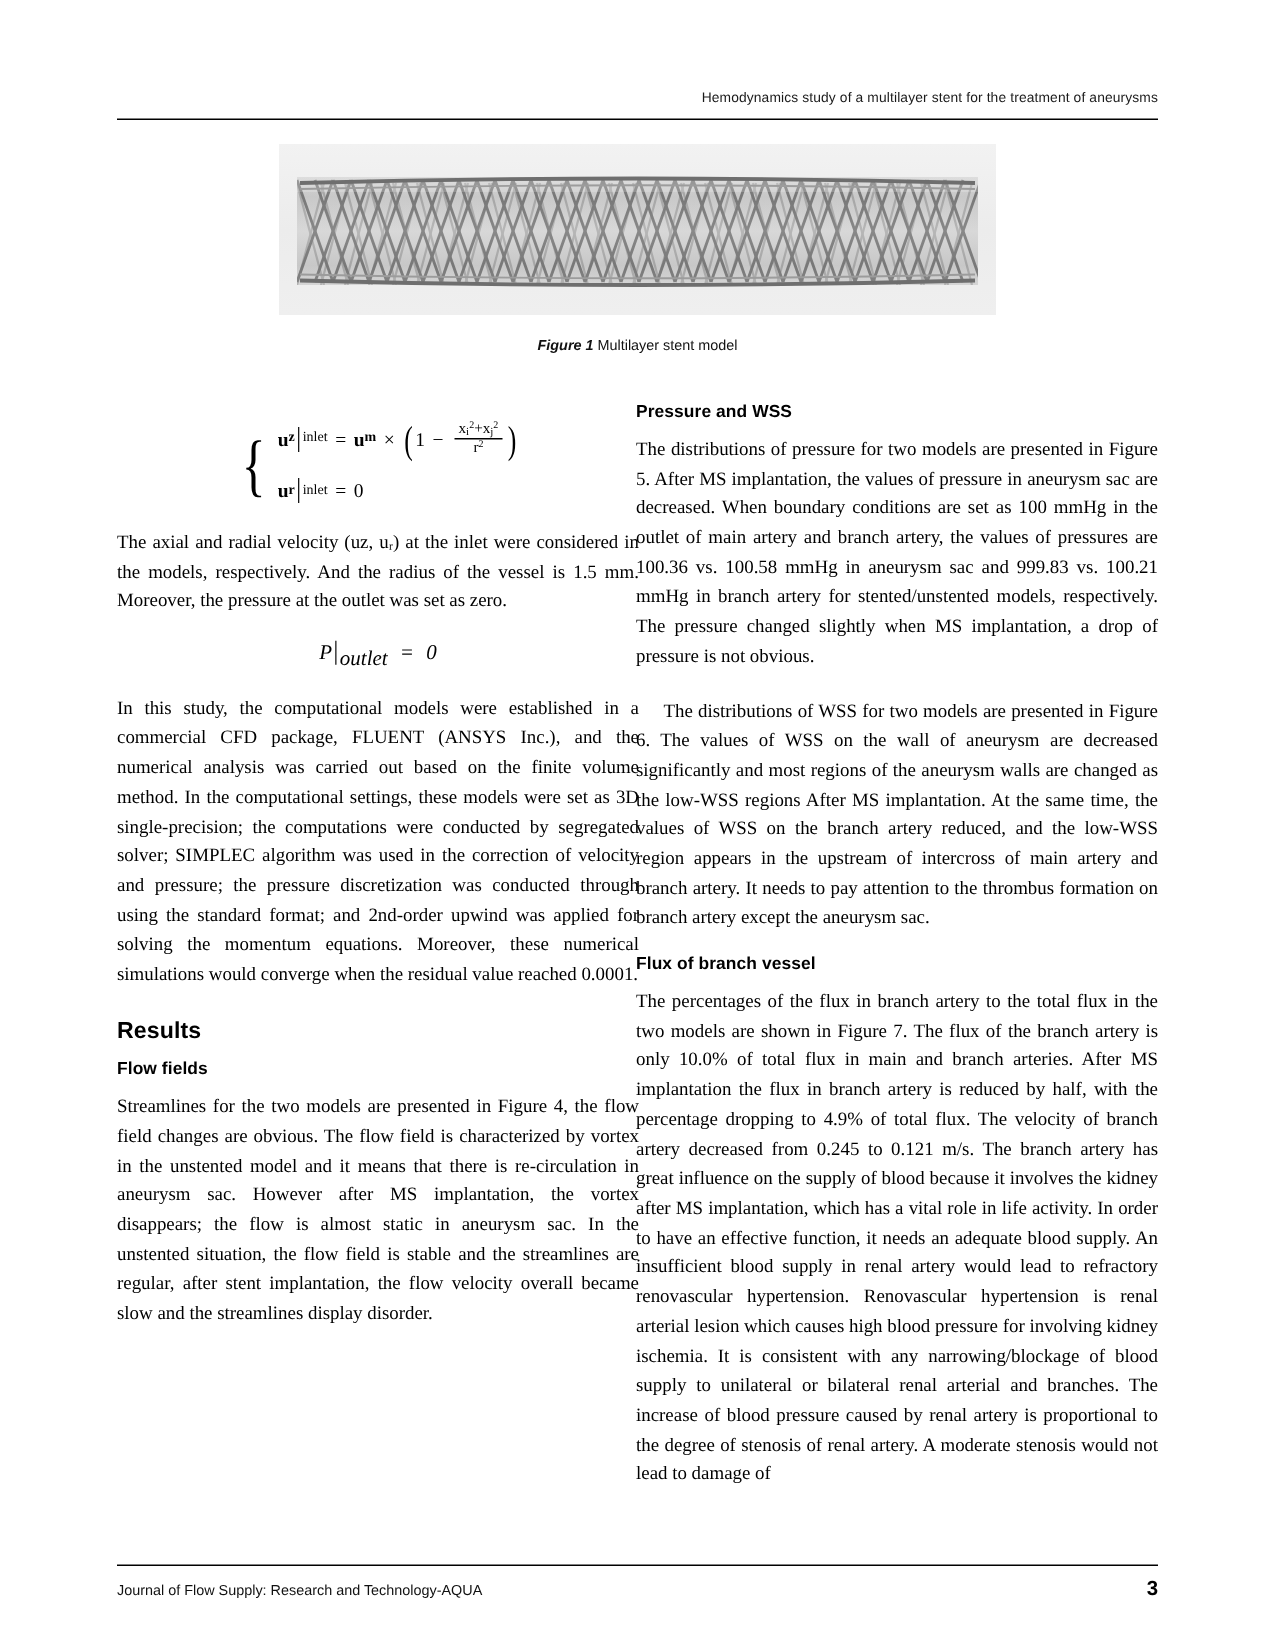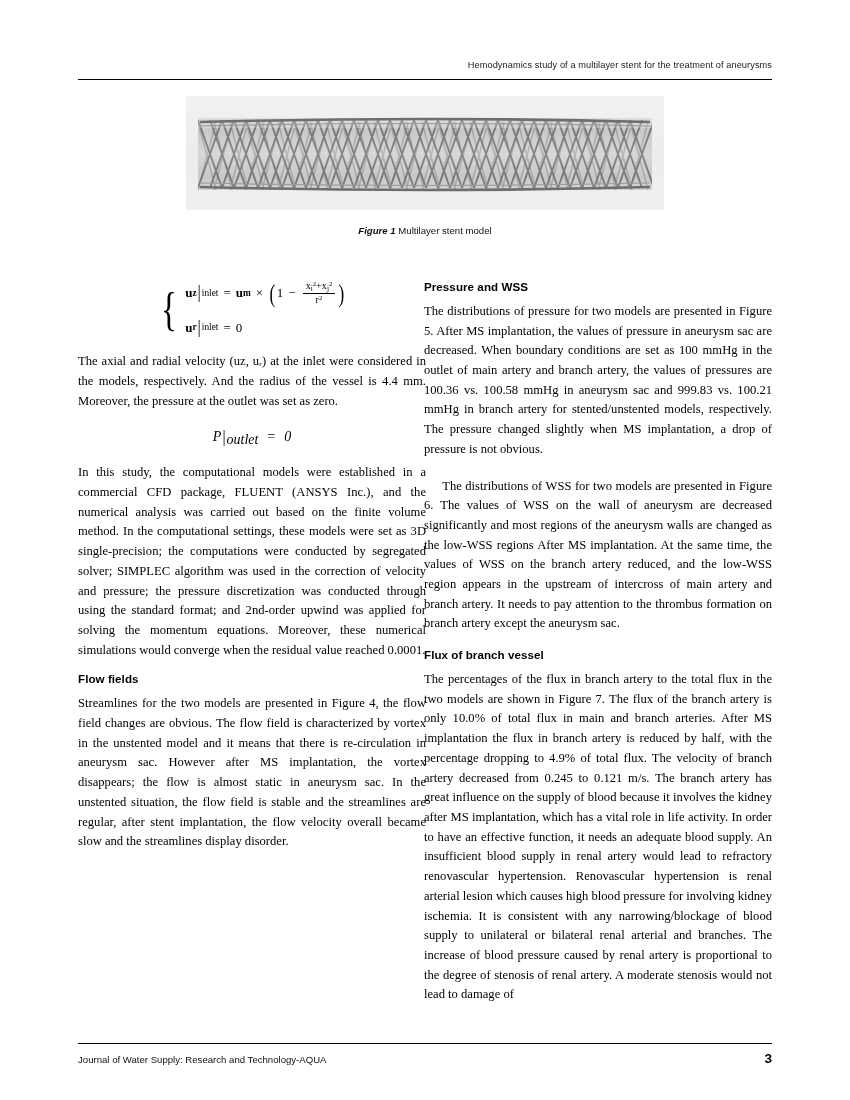--- a/index.html
+++ b/index.html
@@ -102,21 +102,21 @@
   }
   h3.subsection {
     font-family: "Liberation Sans", sans-serif;
     font-size: 11.6px;
     font-weight: bold;
     margin: 14px 0 8px 0;
     line-height: 1.2;
     letter-spacing: 0.005em;
   }
   h3.subsection.first {
-    margin-top: 12px;
+    margin-top: 0;
   }
 
   
   .equation {
     margin: 12px 0 12px 0;
     text-align: center;
     font-family: "Liberation Serif", serif;
   }
   .eq-brace-row {
     display: inline-flex;
@@ -318,46 +318,47 @@
               <span class="sub mvar">r</span>
               <span class="bar">|</span>
               <span class="sub">inlet</span>
             <span class="op">=</span>
             <span>0</span>
           </span>
         </span>
       </span>
     </div>
 
-    <p class="body">The axial and radial velocity (uᴢ, uᵣ) at the inlet were considered in the models, respectively. And the radius of the vessel is 4.4 mm. Moreover, the pressure at the outlet was set as zero.</p>
+    <p class="body">The axial and radial velocity (uᴢ, uᵣ) at the inlet were considered in the models, respectively. And the radius of the vessel is 1.5 mm. Moreover, the pressure at the outlet was set as zero.</p>
 
     <div class="equation">
       <span class="eq-italic">P</span><span class="bar">|</span><span class="sub eq-italic">outlet</span>
       <span class="op eq-italic">=</span>
       <span class="eq-italic">0</span>
     </div>
 
     <p class="body">In this study, the computational models were established in a commercial CFD package, FLUENT (ANSYS Inc.), and the numerical analysis was carried out based on the finite volume method. In the computational settings, these models were set as 3D single-precision; the computations were conducted by segregated solver; SIMPLEC algorithm was used in the correction of velocity and pressure; the pressure discretization was conducted through using the standard format; and 2nd-order upwind was applied for solving the momentum equations. Moreover, these numerical simulations would converge when the residual value reached 0.0001.</p>
 
+    <h2 class="section">Results</h2>
     <h3 class="subsection first">Flow fields</h3>
 
     <p class="body">Streamlines for the two models are presented in Figure 4, the flow field changes are obvious. The flow field is characterized by vortex in the unstented model and it means that there is re-circulation in aneurysm sac. However after MS implantation, the vortex disappears; the flow is almost static in aneurysm sac. In the unstented situation, the flow field is stable and the streamlines are regular, after stent implantation, the flow velocity overall became slow and the streamlines display disorder.</p>
   </div>
 
   <div class="col col-right">
 
     <h3 class="subsection first">Pressure and WSS</h3>
 
     <p class="body">The distributions of pressure for two models are presented in Figure 5. After MS implantation, the values of pressure in aneurysm sac are decreased. When boundary conditions are set as 100 mmHg in the outlet of main artery and branch artery, the values of pressures are 100.36 vs. 100.58 mmHg in aneurysm sac and 999.83 vs. 100.21 mmHg in branch artery for stented/unstented models, respectively. The pressure changed slightly when MS implantation, a drop of pressure is not obvious.</p>
     <p class="body indent">The distributions of WSS for two models are presented in Figure 6. The values of WSS on the wall of aneurysm are decreased significantly and most regions of the aneurysm walls are changed as the low-WSS regions After MS implantation. At the same time, the values of WSS on the branch artery reduced, and the low-WSS region appears in the upstream of intercross of main artery and branch artery. It needs to pay attention to the thrombus formation on branch artery except the aneurysm sac.</p>
 
     <h3 class="subsection">Flux of branch vessel</h3>
 
     <p class="body">The percentages of the flux in branch artery to the total flux in the two models are shown in Figure 7. The flux of the branch artery is only 10.0% of total flux in main and branch arteries. After MS implantation the flux in branch artery is reduced by half, with the percentage dropping to 4.9% of total flux. The velocity of branch artery decreased from 0.245 to 0.121 m/s. The branch artery has great influence on the supply of blood because it involves the kidney after MS implantation, which has a vital role in life activity. In order to have an effective function, it needs an adequate blood supply. An insufficient blood supply in renal artery would lead to refractory renovascular hypertension. Renovascular hypertension is renal arterial lesion which causes high blood pressure for involving kidney ischemia. It is consistent with any narrowing/blockage of blood supply to unilateral or bilateral renal arterial and branches. The increase of blood pressure caused by renal artery is proportional to the degree of stenosis of renal artery. A moderate stenosis would not lead to damage of</p>
   </div>
 
   <div class="rule-bottom"></div>
   <div class="footer">
-    <span class="footer-journal">Journal of Water Supply: Research and Technology-AQUA</span>
+    <span class="footer-journal">Journal of Flow Supply: Research and Technology-AQUA</span>
     <span class="footer-page">3</span>
   </div>
 
 </div>
 
 </body></html>

